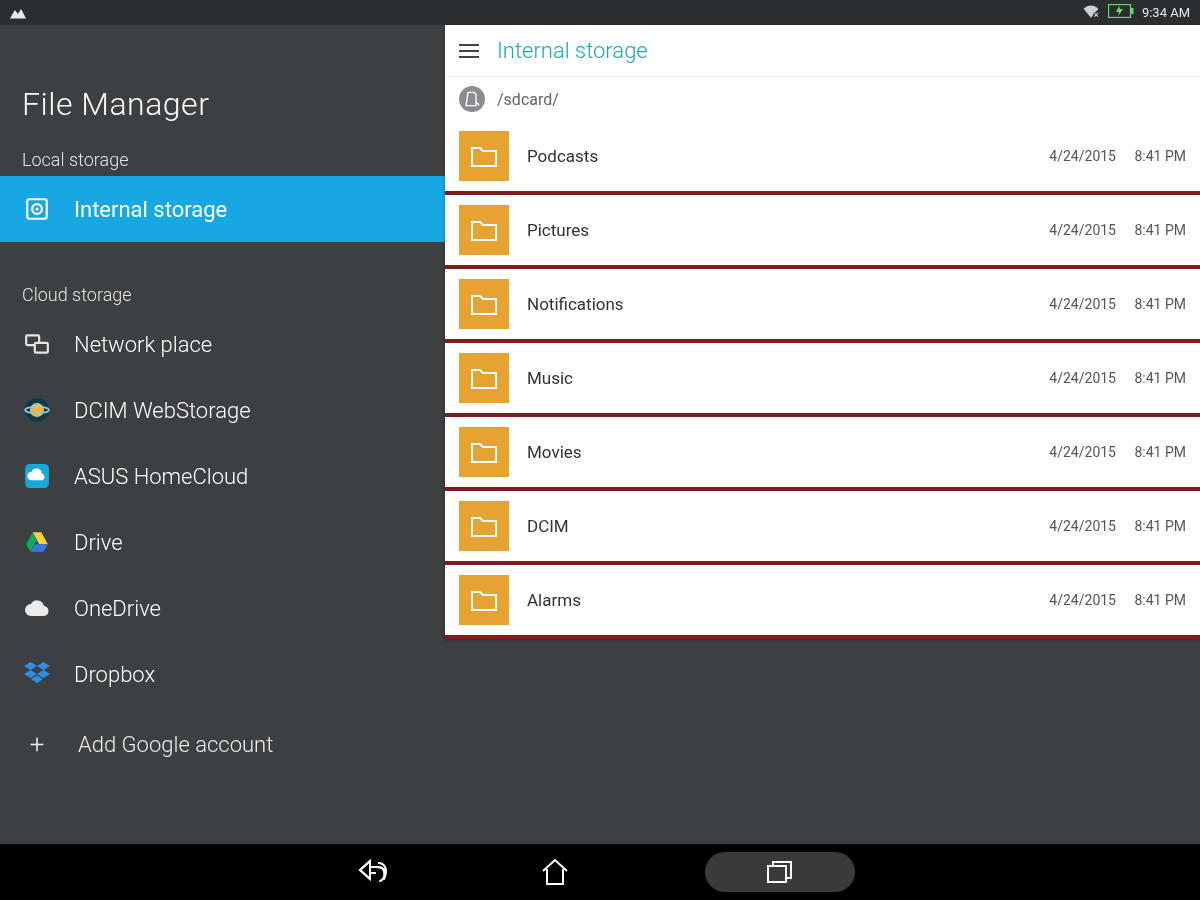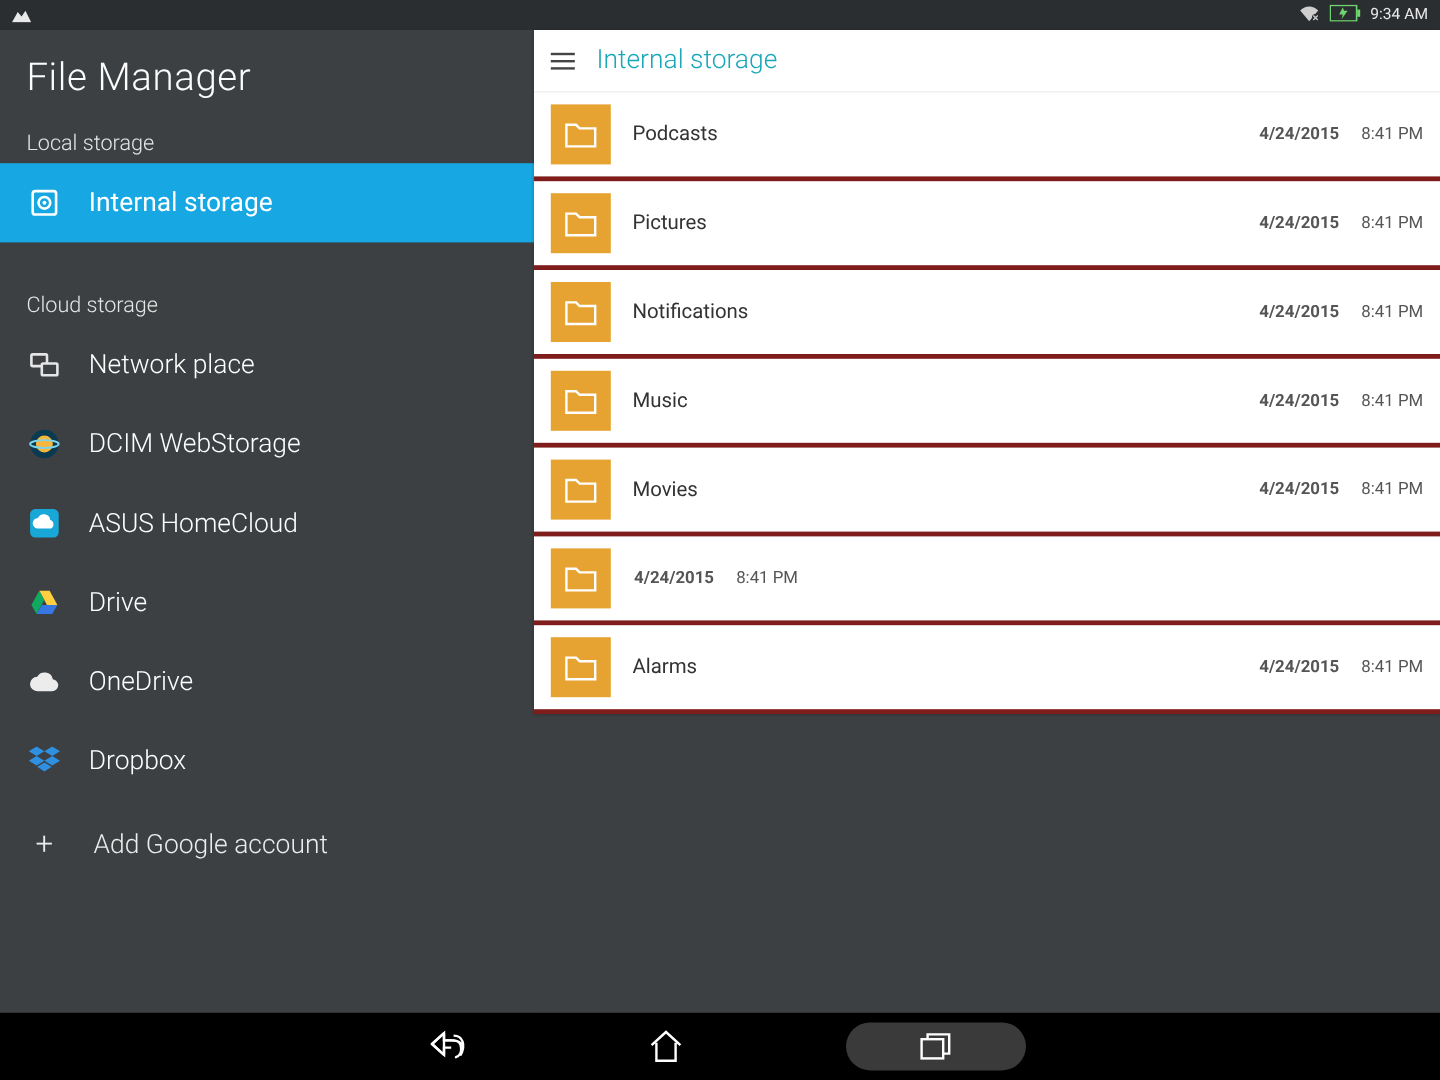--- a/index.html
+++ b/index.html
@@ -10,21 +10,21 @@
 .statusbar { height: 25px; background: #2b2e31; display: flex; padding: 0 10px; color: #e8e8e8; font-size: 13px; }
 .statusbar .left { display: flex; align-items: center; gap: 8px; }
 .statusbar .right { margin-left: auto; display: flex; align-items: center; gap: 8px; }
 .icon-image { width: 16px; height: 12px; background: #e8e8e8; clip-path: polygon(0 100%, 30% 30%, 50% 60%, 70% 20%, 100% 100%); position: relative; }
 
 
 .main { flex: 1 1 auto; display: flex; }
 
 
 .sidebar { width: 445px; background: #3c4043; color: #e0e0e0; display: flex; flex-direction: column; }
-.app-title { font-size: 32px; font-weight: 300; color: #fcfcfc; padding: 20px 22px 18px; letter-spacing: .5px;}
+.app-title { font-size: 32px; font-weight: 300; color: #fcfcfc; padding: 20px 22px 18px; letter-spacing: .5px; margin-top: 40px;}
 .section-label { font-size: 18px; color: #e5e5e5; padding: 8px 22px 6px; font-weight: 300; }
 .section-label.second { margin-top: 34px; }
 .side-item { display: flex; align-items: center; height: 66px; padding: 0 22px; gap: 22px; cursor: pointer; }
 .side-item .lbl { font-size: 22px; font-weight: 300; color: #ffffff; }
 .side-item.selected { background: #17a8e3; }
 .side-item.selected .lbl { color: #fff; font-weight: 400; }
 .side-icon { width: 30px; height: 30px; display:flex; align-items:center; justify-content:center; flex: 0 0 30px;}
 .side-add { display:flex; align-items:center; gap: 26px; padding: 12px 22px 0 70px; height: 62px;}
 .side-add .pl { font-size: 26px; color:#ececec; font-weight:300; line-height:1; width:30px; text-align:center; margin-left:-48px;}
 .side-add .lbl { font-size: 22px; font-weight: 300; color: #ececec; }
@@ -37,21 +37,21 @@
 .hamburger span { height:2px; background:#444; }
 .panel-title { color: #1aa7b8; font-size: 22px; font-weight: 300; }
 .pathbar { display:flex; align-items:center; height: 44px; padding: 0 14px; gap: 12px; color:#666; }
 .pathbar .sd-icon { width:26px; height:26px; border-radius:50%; background:#8a8d90; display:flex; align-items:center; justify-content:center;}
 .pathbar .pth { font-size: 16px; color:#666; }
 
 .file-row { display:flex; align-items:center; height: 74px; padding: 0 14px; border-bottom: 4px solid #7f1d1d; cursor:pointer; }
 .folder-icon { width: 50px; height: 50px; background:#e6a331; display:flex; align-items:center; justify-content:center; flex:0 0 50px;}
 .folder-icon svg { display:block; }
 .file-name { font-size: 17px; color:#333; margin-left: 18px; flex: 1 1 auto; }
-.file-date { font-size: 14px; color:#555; width: 86px; text-align:right;font-weight:bold; }
+.file-date { font-size: 14px; color:#555; width: 86px; text-align:right; }
 .file-time { font-size: 14px; color:#555; width: 70px; text-align:right; }
 
 
 .navbar { height: 56px; background: #000; position: relative; display:flex; align-items:center; justify-content:center; gap: 120px;}
 .nav-btn { width: 60px; height: 40px; display:flex; align-items:center; justify-content:center; cursor:pointer; border-radius: 24px;}
 .nav-btn.recent-wrap { background:#3a3a3a; width: 150px; }
 .nav-btn svg { display:block; }
 
 </style>
 </head>
@@ -171,20 +171,29 @@
     <div class="panel-wrap">
       <div class="panel">
         <div class="panel-header">
           <div class="hamburger">
               <span></span>
               <span></span>
               <span></span>
             </div>
           <div class="panel-title">Internal storage</div>
         </div>
+        <div class="pathbar">
+          <span class="sd-icon">
+            <svg width="16" height="16" viewBox="0 0 24 24">
+                <path d="M6 2 h9 l3 3 v17 h-15 Z" fill="none" stroke="#fff" stroke-width="2"></path>
+                <path d="M18 18 a4 4 0 0 1 4 4" fill="none" stroke="#fff" stroke-width="2"></path>
+              </svg>
+          </span>
+          <span class="pth">/sdcard/</span>
+        </div>
         <div id="file-list">
             <div class="file-row">
               <span class="folder-icon">
                 <svg width="28" height="24" viewBox="0 0 28 24">
                   <path d="M2 4 h8 l3 3 h13 v15 h-24 Z" fill="none" stroke="#fff" stroke-width="2"></path>
                 </svg>
               </span>
               <span class="file-name">Podcasts</span>
               <span class="file-date">4/24/2015</span>
               <span class="file-time">8:41 PM</span>
@@ -228,20 +237,21 @@
               <span class="file-name">Movies</span>
               <span class="file-date">4/24/2015</span>
               <span class="file-time">8:41 PM</span>
             </div>
             <div class="file-row">
               <span class="folder-icon">
                 <svg width="28" height="24" viewBox="0 0 28 24">
                   <path d="M2 4 h8 l3 3 h13 v15 h-24 Z" fill="none" stroke="#fff" stroke-width="2"></path>
                 </svg>
               </span>
+              <span class="file-name">DCIM</span>
               <span class="file-date">4/24/2015</span>
               <span class="file-time">8:41 PM</span>
             </div>
             <div class="file-row">
               <span class="folder-icon">
                 <svg width="28" height="24" viewBox="0 0 28 24">
                   <path d="M2 4 h8 l3 3 h13 v15 h-24 Z" fill="none" stroke="#fff" stroke-width="2"></path>
                 </svg>
               </span>
               <span class="file-name">Alarms</span>

